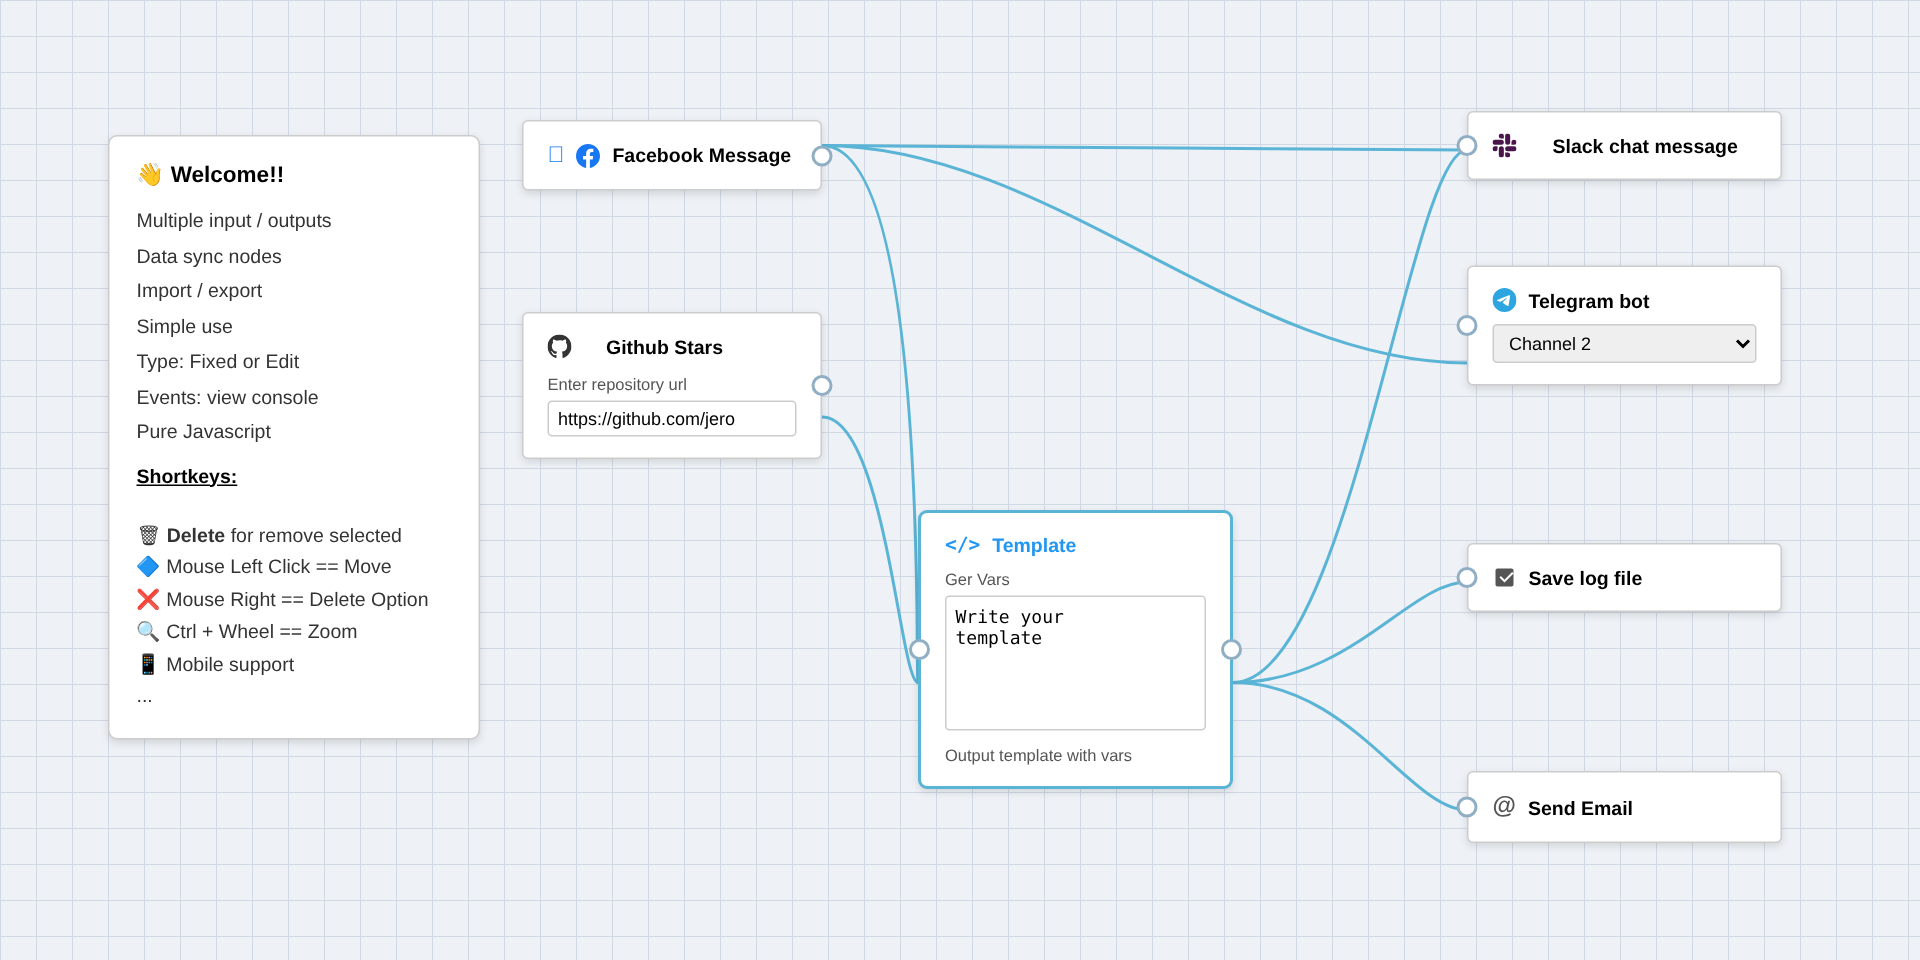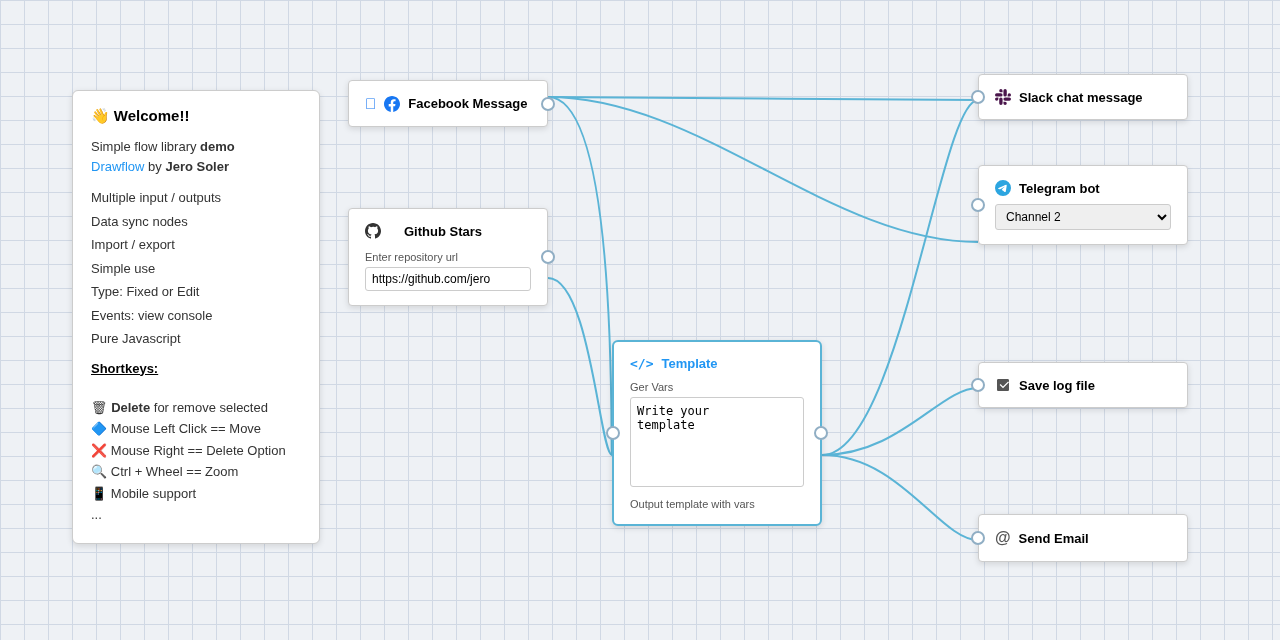--- a/index.html
+++ b/index.html
@@ -207,29 +207,29 @@
     .slack-node {
       left: 978px;
       top: 74px;
       width: 210px;
       padding: 14px 16px;
     }
 
     .slack-node .node-title {
       display: flex;
       align-items: center;
-      gap: 8px;
+      gap: 24px;
       font-weight: bold;
       font-size: 13px;
     }
 
     
     .telegram-node {
       left: 978px;
-      top: 165px;
+      top: 177px;
       width: 210px;
       padding: 14px 16px;
     }
 
     .telegram-node .node-title {
       display: flex;
       align-items: center;
       gap: 8px;
       font-weight: bold;
       font-size: 13px;
@@ -304,25 +304,20 @@
 
     <path d="M 822 455 C 900 455, 940 100, 978 100" stroke="#5ab4d6" stroke-width="2" fill="none"></path>
 
     <path d="M 822 455 C 900 455, 940 388, 978 388" stroke="#5ab4d6" stroke-width="2" fill="none"></path>
 
     <path d="M 822 455 C 900 455, 940 540, 978 540" stroke="#5ab4d6" stroke-width="2" fill="none"></path>
   </svg>
 
   <div class="node welcome-panel">
     <h2>👋 Welcome!!</h2>
-    <p>
-      <span>Simple flow library </span><strong>demo</strong>
-      <br>
-      <a href="#">Drawflow</a><span> by </span><strong>Jero Soler</strong>
-    </p>
     <div class="section">
       <p>Multiple input / outputs</p>
       <p>Data sync nodes</p>
       <p>Import / export</p>
       <p>Simple use</p>
       <p>Type: Fixed or Edit</p>
       <p>Events: view console</p>
       <p>Pure Javascript</p>
     </div>
     <div class="section">

